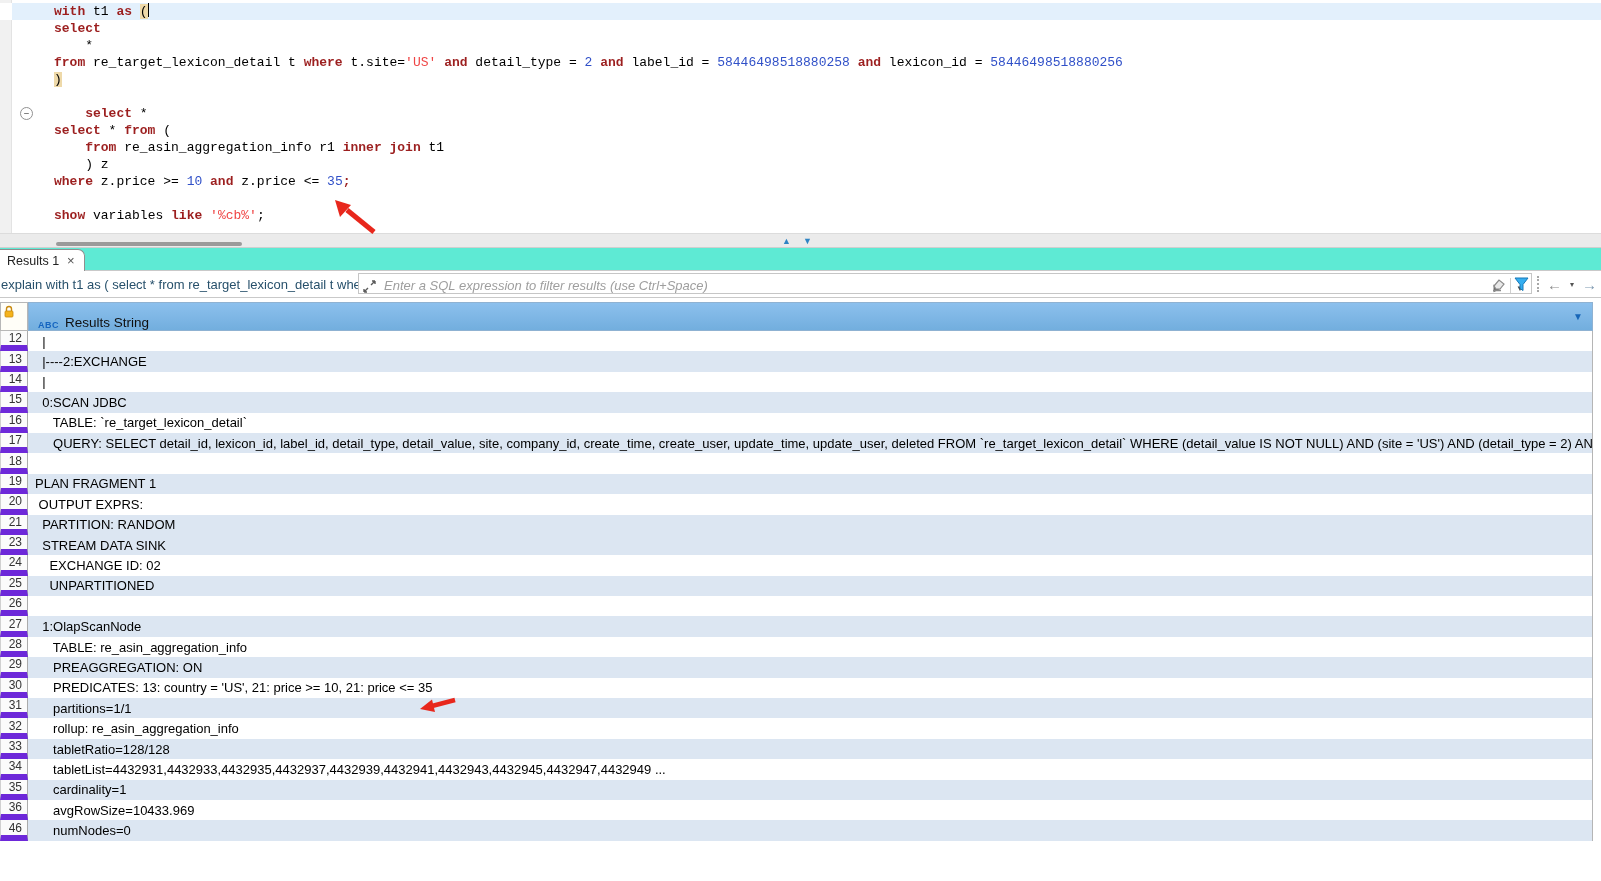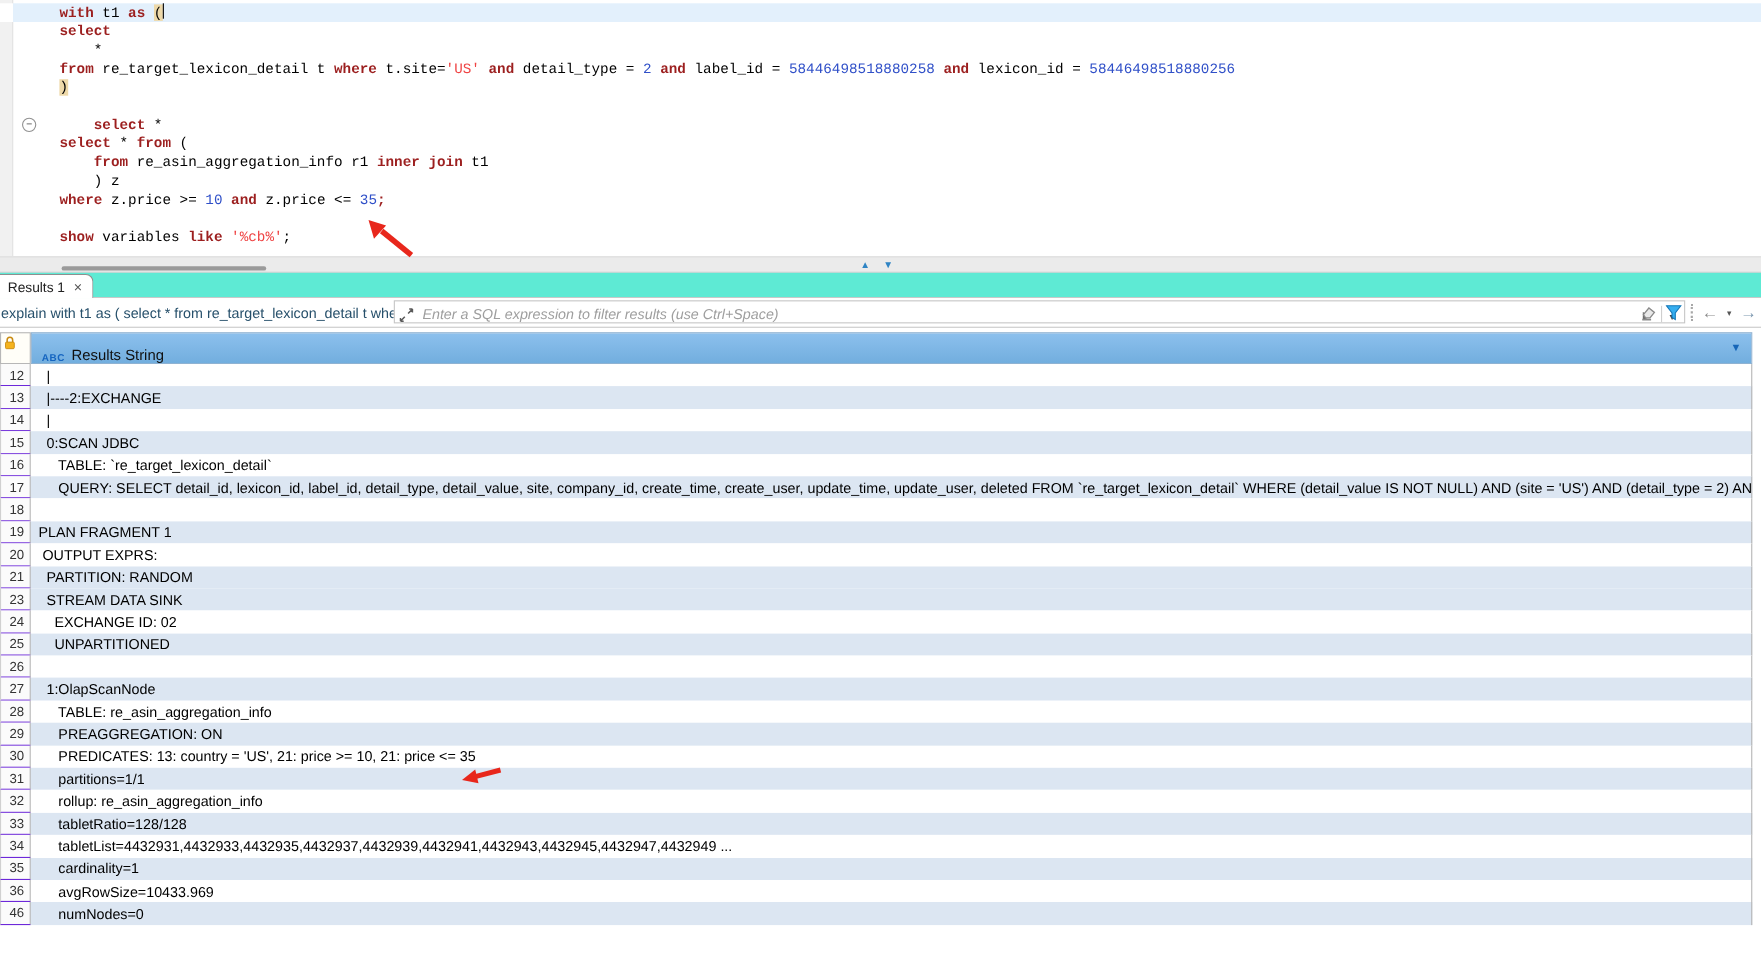--- a/index.html
+++ b/index.html
@@ -60,21 +60,21 @@
            border:1px solid #b7b7b7;box-sizing:border-box}
   .gcol{position:absolute;left:28px;top:0;width:1565px;height:29px;box-sizing:border-box;
         background:linear-gradient(#8cc0ed,#72aede);border:1px solid #8fb2d2;
         display:flex;align-items:flex-end;padding-left:9px}
   .abc{color:#1565c0;font-weight:bold;font-size:9px;letter-spacing:.5px;margin-right:6px}
   .gcol-label{font-size:13.5px;color:#101010}
   .hdr-caret{position:absolute;right:9px;top:9px;color:#1766b8;font-size:10px;line-height:10px}
   .grows{position:absolute;left:0;top:29px;width:1593px}
   .grid-row{display:flex;height:20.4px}
   .row-num{flex:0 0 28px;box-sizing:border-box;background:#fbfbfb;border-left:1px solid #d0d0d0;
-           border-right:1px solid #ababab;border-bottom:1px solid #6d28d9;
+           border-right:1px solid #ababab;border-bottom:6px solid #6d28d9;
            font-size:12px;color:#333;display:flex;align-items:center;justify-content:flex-end;padding-right:5px}
   .row-text{flex:1;box-sizing:border-box;border-right:1px solid #b5b5b5;background:#fff;
             font-size:13px;color:#000;white-space:pre;overflow:hidden;
             display:flex;align-items:center;padding-left:7px}
   .grid-row.alt .row-text{background:#dce6f2}
 
   .red-arrow{position:absolute;pointer-events:none}
 </style>
 </head>
 <body>

